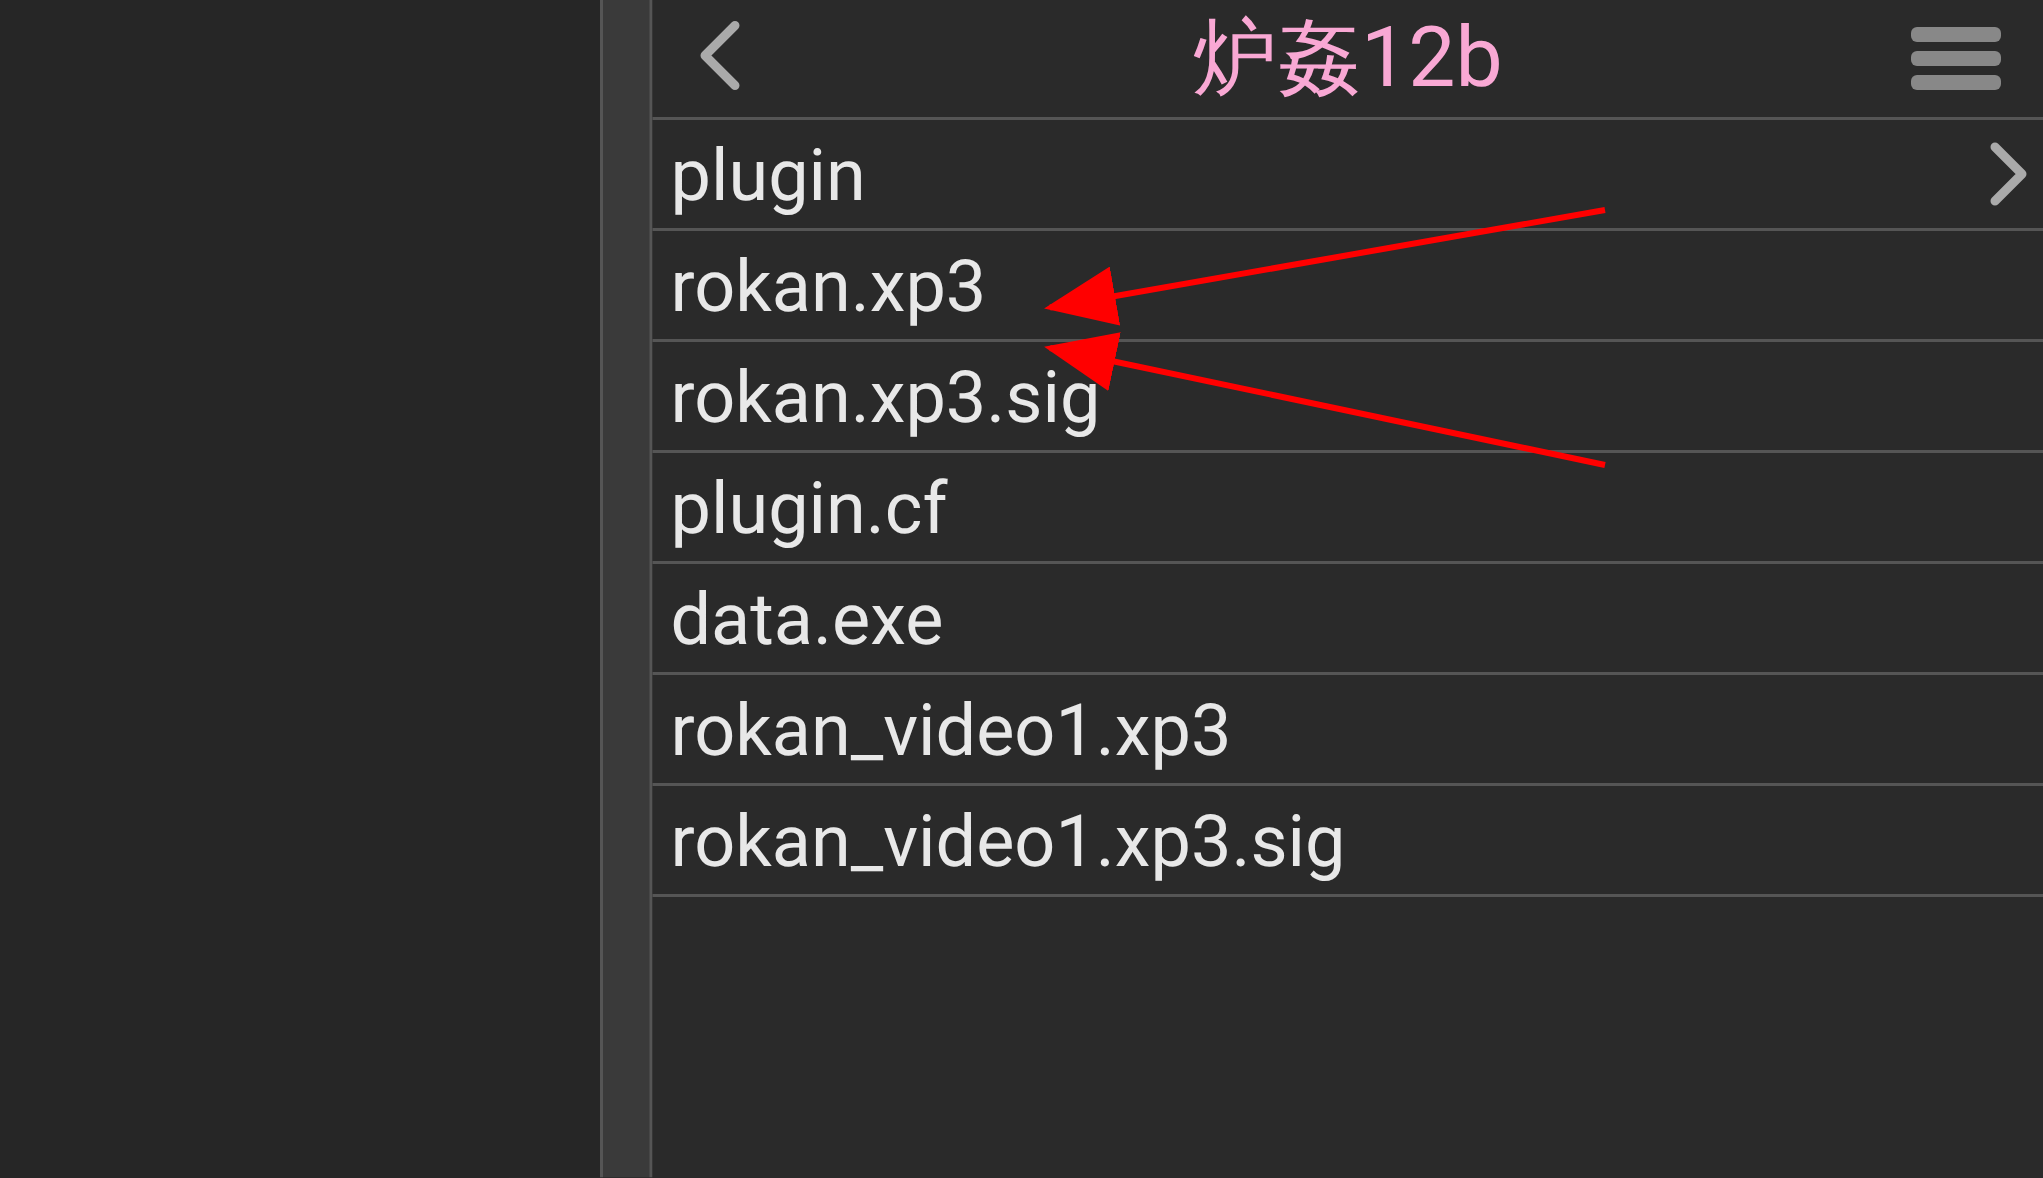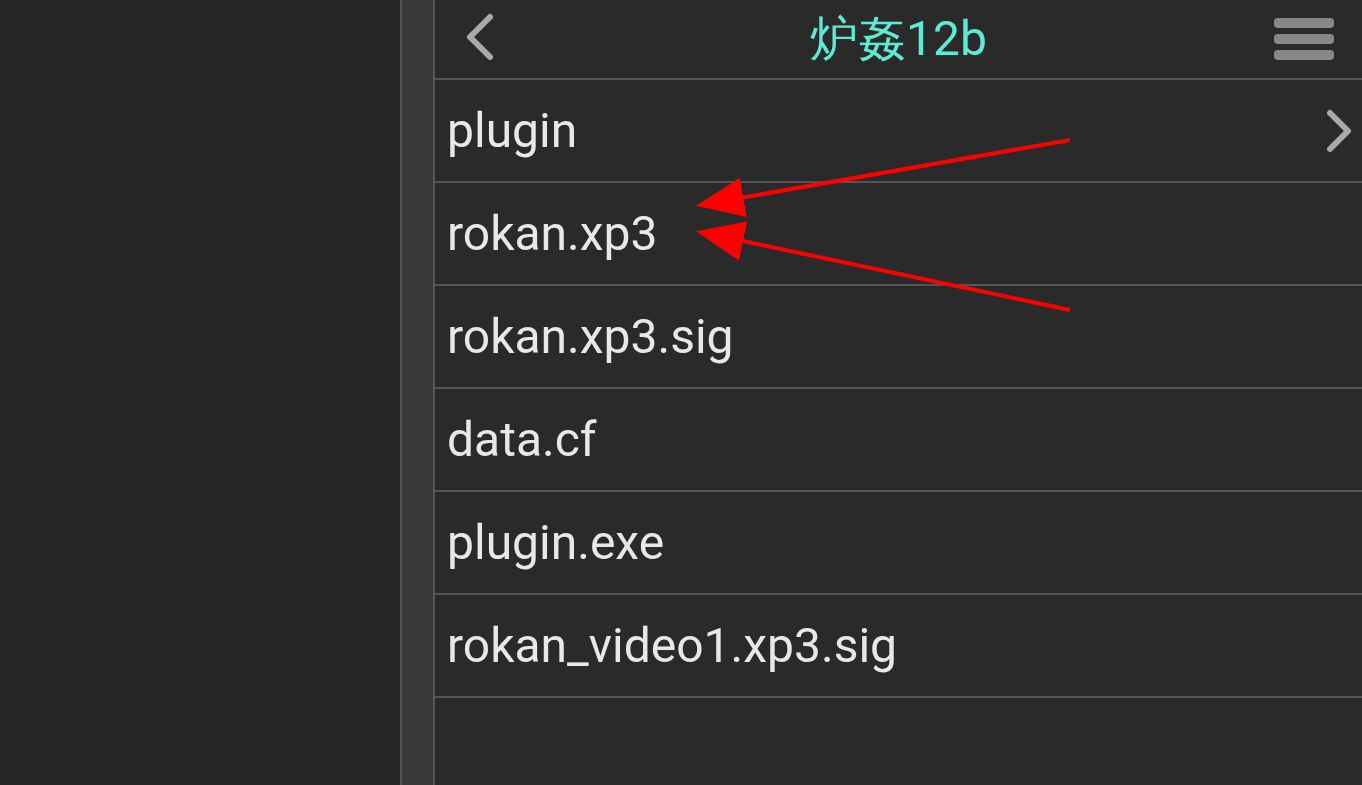--- a/index.html
+++ b/index.html
@@ -50,23 +50,23 @@
       position: relative;
     }
     .back-btn {
       cursor: pointer;
       padding: 10px;
     }
     .title {
       position: absolute;
       left: 50%;
       transform: translateX(-50%);
-      font-size: 48px;
+      font-size: 56px;
       font-weight: 400;
-      color: #5eead4;
+      color: #f9a8d4;
       white-space: nowrap;
     }
     .menu-btn {
       position: absolute;
       right: 20px;
       top: 50%;
       transform: translateY(-50%);
       cursor: pointer;
       padding: 8px;
     }
@@ -74,21 +74,21 @@
       width: 60px;
       height: 10px;
       background: #888;
       border-radius: 4px;
       margin: 6px 0;
     }
     .file-list {
       border-top: 2px solid #555;
     }
     .file-item {
-      height: 103px;
+      height: 74px;
       display: flex;
       align-items: center;
       padding: 0 12px;
       border-bottom: 2px solid #555;
       font-size: 48px;
       color: #e8e8e8;
       cursor: pointer;
       position: relative;
     }
     .file-item.folder .chevron-right {
@@ -131,24 +131,27 @@
         <polyline points="4,4 22,22 4,40" stroke="#aaa" stroke-width="6" fill="none" stroke-linecap="round" stroke-linejoin="round"></polyline>
       </svg>
     </div>
     <div class="file-item">
       <span>rokan.xp3</span>
     </div>
     <div class="file-item">
       <span>rokan.xp3.sig</span>
     </div>
     <div class="file-item">
-      <span>data.cf</span>
+      <span>plugin.cf</span>
     </div>
     <div class="file-item">
-      <span>plugin.exe</span>
+      <span>data.exe</span>
+    </div>
+    <div class="file-item">
+      <span>rokan_video1.xp3</span>
     </div>
     <div class="file-item">
       <span>rokan_video1.xp3.sig</span>
     </div>
   </div>
 </div>
 
 <svg class="arrow-annotation" width="1362" height="785" style="left:0;top:0;">
   <defs>
     <marker id="arrowhead" markerWidth="12" markerHeight="10" refX="11" refY="5" orient="auto">

